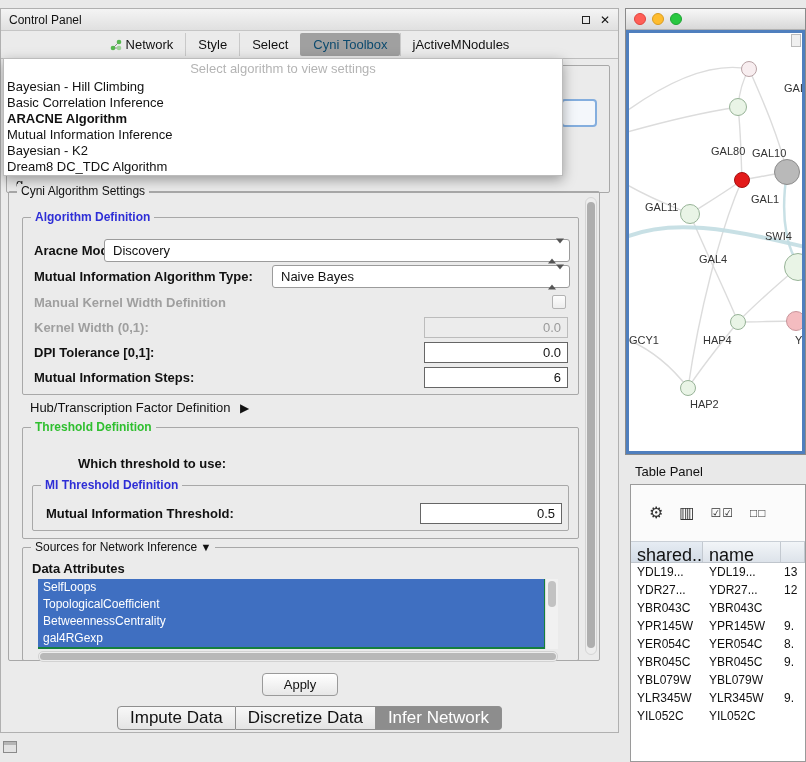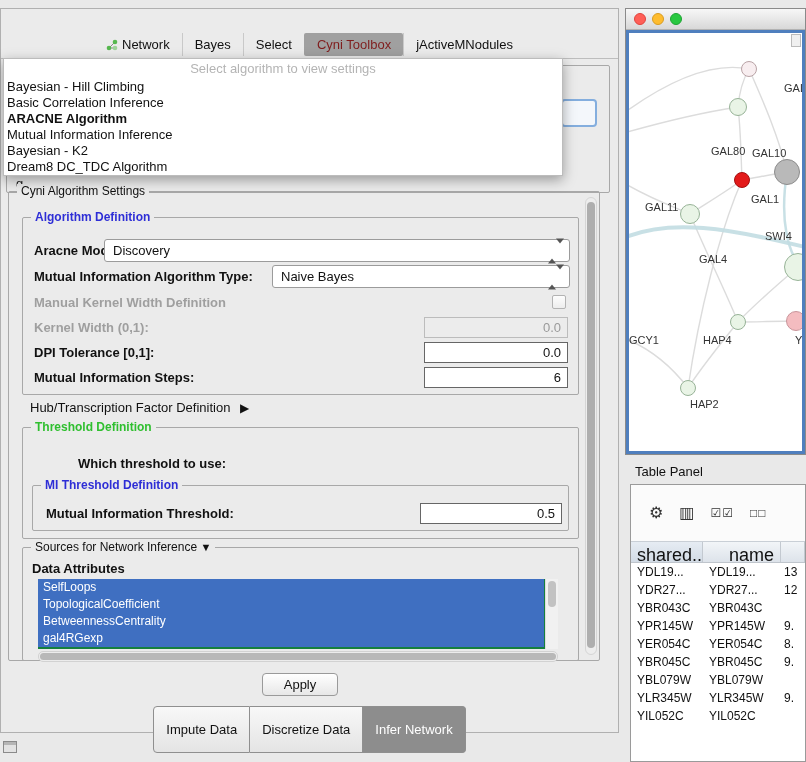--- a/index.html
+++ b/index.html
@@ -13,21 +13,21 @@
               display:flex; align-items:center; padding:0 8px; font-size:12px; }
   .titlebar .title { flex:1; }
   .float-box { width:8px; height:8px; border:1px solid #222; margin-right:10px; }
   .close-x { font-size:12px; font-weight:bold; line-height:1; }
 
   
   .tabbar { position:absolute; left:0; top:22px; width:100%; height:28px; border-bottom:1px solid #bdbdbd;
             display:flex; justify-content:center; align-items:center; }
   .tab { padding:4px 12px; font-size:13px; border-left:1px solid #c9c9c9; display:flex; align-items:center; gap:4px; }
   .tab.first { border-left:none; }
-  .tab.active { background:#a0a0a0; color:#7f1d1d; border-radius:2px; border-left-color:transparent; }
+  .tab.active { background:#a0a0a0; color:#0c4a6e; border-radius:2px; border-left-color:transparent; }
 
   
   .groupbox { position:absolute; border:1px solid #a8a8a8; border-radius:2px; }
   .gb-title { position:absolute; top:-8px; left:8px; background:#ebebeb; padding:0 4px; font-size:12px; white-space:nowrap; }
   .gb-title.blue { color:#2e2ed6; font-weight:bold; }
   .gb-title.green { color:#2fbf2f; font-weight:bold; }
 
   .lbl { position:absolute; font-weight:bold; font-size:13px; white-space:nowrap; }
   .lbl.disabled { color:#9f9f9f; }
   .plain { position:absolute; font-size:13px; white-space:nowrap; }
@@ -61,21 +61,21 @@
   .hscroll { position:absolute; background:#ececec; border:1px solid #d2d2d2; border-radius:5px; }
   .hthumb { position:absolute; left:1px; top:1px; right:1px; bottom:1px; background:#b8b8b8; border-radius:5px; }
 
   .vscroll { position:absolute; width:12px; background:#ededed; border:1px solid #d5d5d5; border-radius:6px; }
   .vthumb { position:absolute; left:1px; top:4px; width:8px; height:446px; background:#aeaeae; border-radius:5px; }
 
   .btn { position:absolute; background:linear-gradient(#ffffff,#e7e7e7); border:1px solid #9a9a9a; border-radius:4px;
          font-size:13px; display:flex; align-items:center; justify-content:center; }
 
   .segrow { position:absolute; left:0; width:100%; display:flex; justify-content:center; }
-  .seg { border:1px solid #8f8f8f; background:linear-gradient(#f8f8f8,#e4e4e4); padding:15px 12px; font-size:13px; }
+  .seg { border:1px solid #8f8f8f; background:linear-gradient(#f8f8f8,#e4e4e4); padding:1px 12px; font-size:17px; }
   .seg.mid, .seg.last { border-left:none; }
   .seg.first { border-radius:4px 0 0 4px; }
   .seg.last { border-radius:0 4px 4px 0; }
   .seg.active { background:#8d8d8d; color:#fff; }
 
   
   #network-win { left:625px; top:8px; width:181px; height:447px; background:#fff; border:1px solid #8a8a8a; overflow:hidden; }
   .mac-titlebar { height:21px; background:linear-gradient(#f7f7f7,#d8d8d8); border-bottom:1px solid #b2b2b2;
                   display:flex; align-items:center; padding-left:8px; gap:6px; }
   .light { width:12px; height:12px; border-radius:50%; }
@@ -92,21 +92,21 @@
   .scroll-frag { position:absolute; right:1px; top:1px; width:10px; height:13px; background:#f0f0f0; border:1px solid #bbb; }
 
   
   #table-win { left:630px; top:484px; width:176px; height:278px; background:#fff; border:1px solid #9a9a9a; overflow:hidden; }
   .tbl-toolbar { height:56px; display:flex; align-items:center; gap:16px; padding-left:18px; background:#fbfbfb; color:#333; }
   .ticon { font-size:16px; line-height:1; }
   .ticon.small { font-size:12px; letter-spacing:1px; }
   .tbl-header { display:flex; height:22px; background:linear-gradient(#f2f5f8,#dde3ea); border-top:1px solid #c9cfd6; border-bottom:1px solid #bfc5cc; font-size:18px; }
   .th { border-right:1px solid #c3c9d0; padding:3px 6px; overflow:hidden; white-space:nowrap; }
   .th.c1 { width:72px; background:linear-gradient(#e6ecf3,#d2dbe5); }
-  .th.c2 { width:78px; text-align:right; }
+  .th.c2 { width:78px; text-align:left; }
   .th.c3 { flex:1; }
   .trow { display:flex; height:18px; font-size:12px; align-items:center; }
   .td { overflow:hidden; white-space:nowrap; }
   .td.c1 { width:72px; padding-left:6px; }
   .td.c2 { width:78px; padding-left:6px; }
   .td.c3 { flex:1; padding-left:3px; }
 
   
   .blue-frag { position:absolute; border:2px solid #84aede; border-radius:4px; background:#f4f7fb; z-index:5; }
 
@@ -115,34 +115,39 @@
   #mini-icon:before { content:""; position:absolute; left:0; top:0; right:0; height:3px; background:#b5b5b5; }
   #table-panel-label { position:absolute; left:635px; top:464px; font-size:13px; }
 </style>
 </head>
 <body>
 
 <div id="app">
 
   <div class="win" id="control-panel" style="left:0; top:8px; width:619px; height:725px;">
 
+    <div class="titlebar">
+      <span class="title">Control Panel</span>
+      <span class="float-box"></span>
+      <span class="close-x">✕</span>
+    </div>
 
     <div class="tabbar">
       <span class="tab first">
         <svg width="12" height="12" viewBox="0 0 12 12">
           <line x1="3" y1="9" x2="9" y2="3" stroke="#888" stroke-width="1"></line>
           <line x1="3" y1="9" x2="9" y2="9" stroke="#888" stroke-width="1"></line>
           <circle cx="3" cy="9" r="2.3" fill="#57b84f"></circle>
             <circle cx="9" cy="3" r="2.3" fill="#57b84f"></circle>
             <circle cx="9" cy="9" r="2.3" fill="#9fd49a"></circle>
         </svg>
         <span>Network</span>
       </span>
       <span class="tab">
-          <span>Bayes</span>
+          <span>Style</span>
         </span>
       <span class="tab">
           <span>Select</span>
         </span>
       <span class="tab active">
           <span>Cyni Toolbox</span>
         </span>
       <span class="tab">
           <span>jActiveMNodules</span>
         </span>

